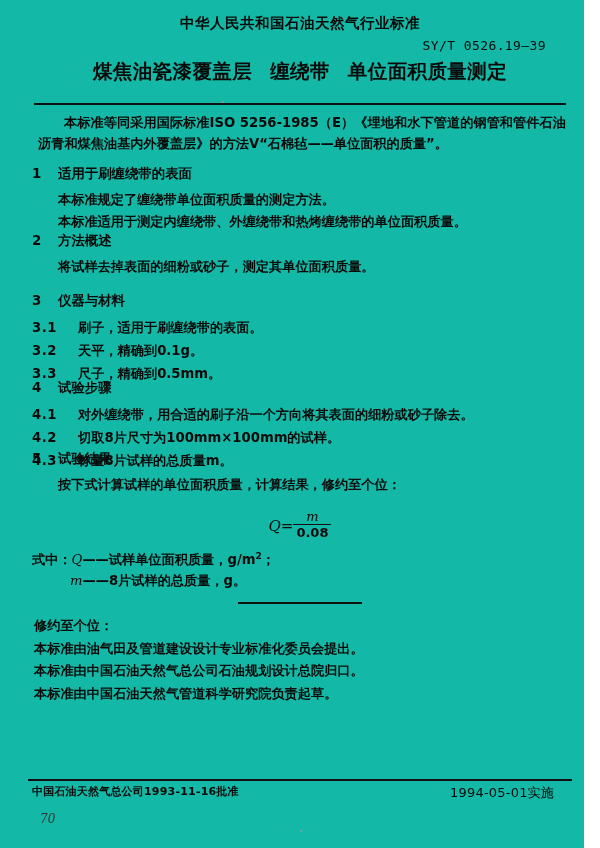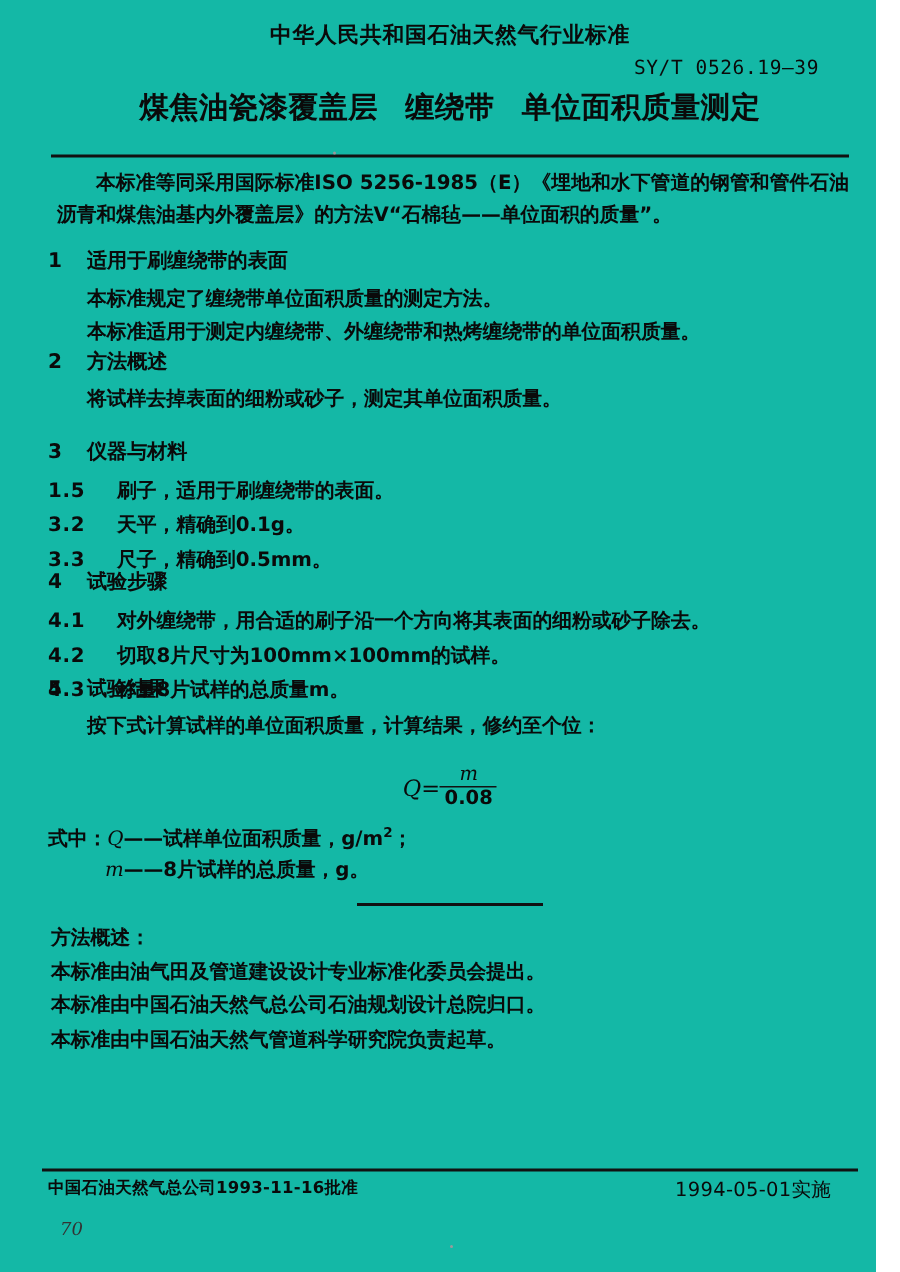--- a/index.html
+++ b/index.html
@@ -254,21 +254,21 @@
       <div class="para">将试样去掉表面的细粉或砂子，测定其单位面积质量。</div>
     </div>
   </div>
 
   <div class="section" style="top:292px;">
     <div class="sec-head">
       <span class="num">3</span><span>仪器与材料</span>
     </div>
     <div class="sec-body">
       <div class="clause">
-        <span class="cnum">1.5</span><span>刷子，适用于刷缠绕带的表面。</span>
+        <span class="cnum">3.1</span><span>刷子，适用于刷缠绕带的表面。</span>
       </div>
       <div class="clause">
         <span class="cnum">3.2</span><span>天平，精确到0.1g。</span>
       </div>
       <div class="clause">
         <span class="cnum">3.3</span><span>尺子，精确到0.5mm。</span>
       </div>
     </div>
   </div>
 
@@ -305,21 +305,21 @@
   </div>
 
   <div class="where">
     <div><span>式中：</span><i>Q</i><span>——</span><span>试样单位面积质量，g/m</span><sup>2</sup><span>；</span></div>
     <div class="l2"><i>m</i><span>——</span><span>8片试样的总质量，g。</span></div>
   </div>
 
   <div class="rule-mid"></div>
 
   <div class="notes">
-    <div>方法概述：</div>
+    <div>修约至个位：</div>
     <div>本标准由油气田及管道建设设计专业标准化委员会提出。</div>
     <div>本标准由中国石油天然气总公司石油规划设计总院归口。</div>
     <div>本标准由中国石油天然气管道科学研究院负责起草。</div>
   </div>
 
   <div class="rule-footer"></div>
   <div class="footer-left">中国石油天然气总公司1993-11-16批准</div>
   <div class="footer-right">1994-05-01实施</div>
   <div class="page-num">70</div>
 

